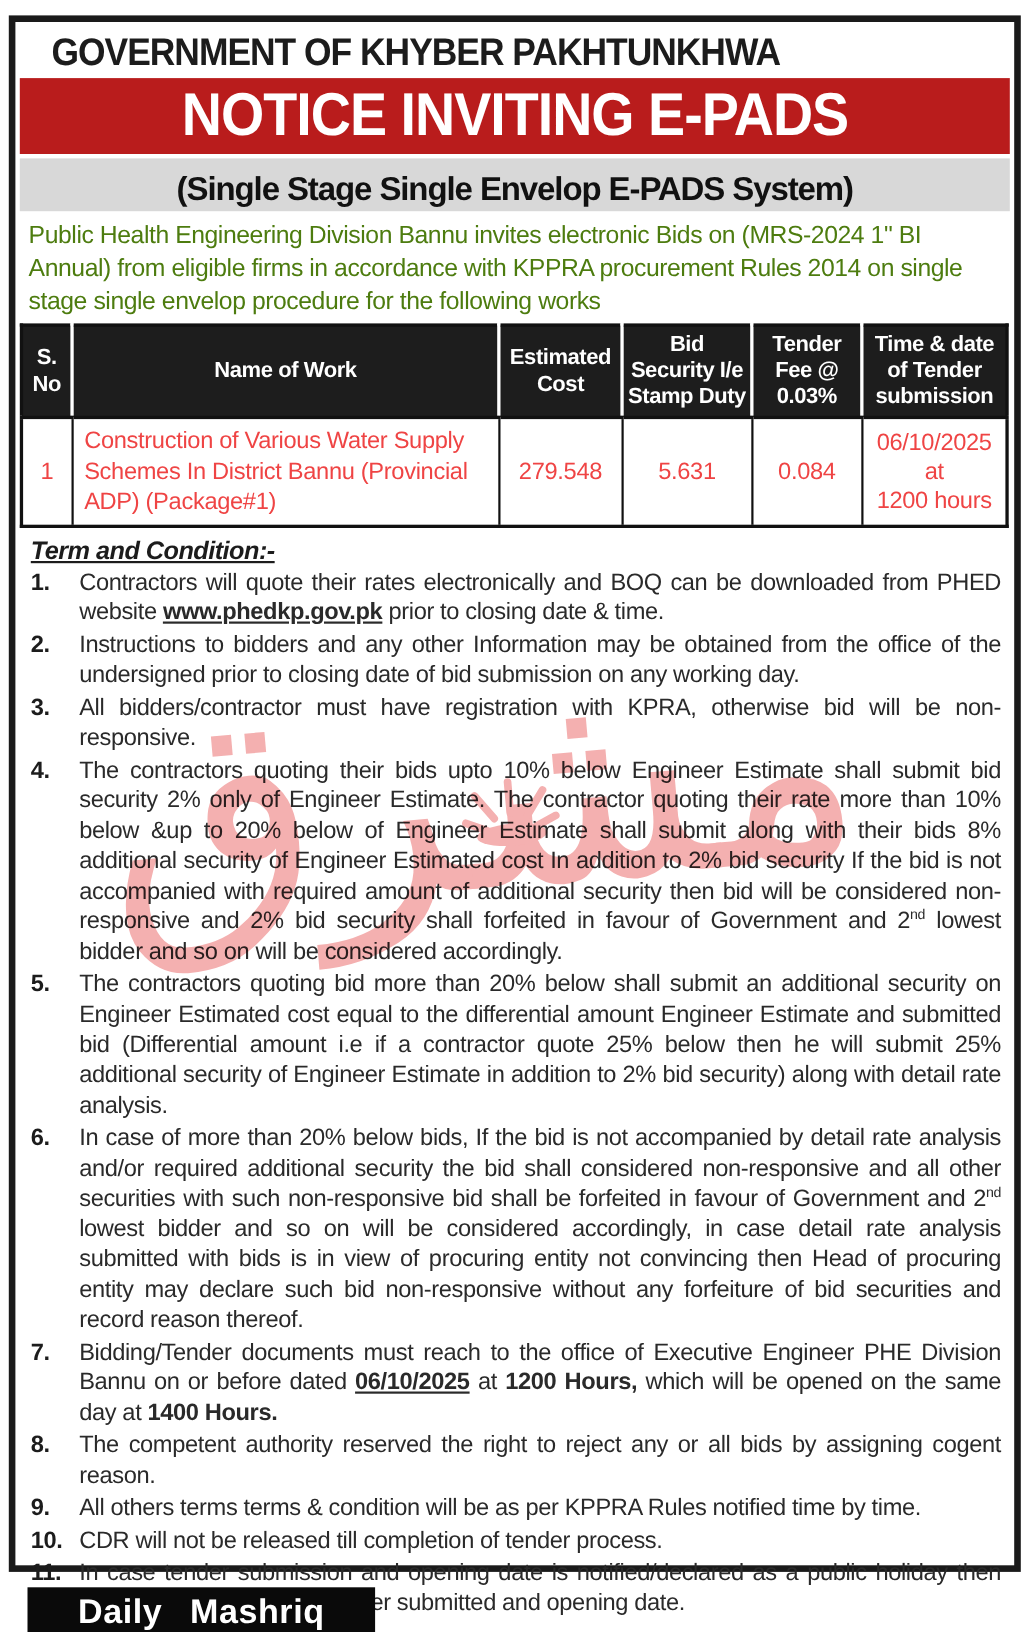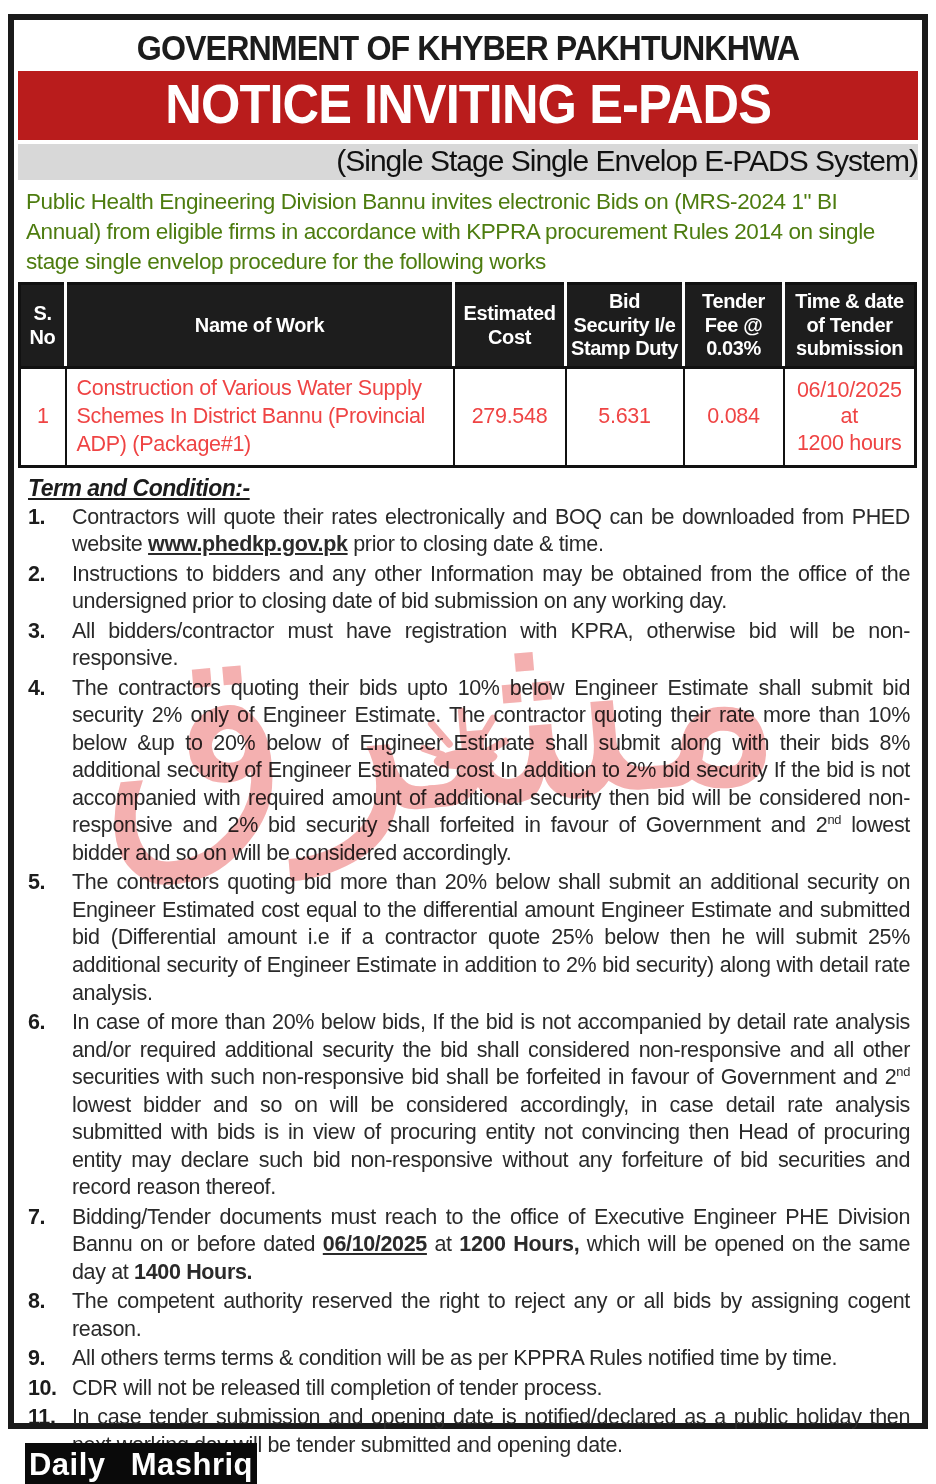--- a/index.html
+++ b/index.html
@@ -7,30 +7,30 @@
     width:936px;height:1484px;position:relative;background:#ffffff;
     font-family:"Liberation Sans",sans-serif;color:#222;
     -webkit-font-smoothing:antialiased;overflow:hidden;
   }
   .doc{
     position:absolute;left:8px;top:14px;width:920px;height:1415px;
     box-sizing:border-box;border:6px solid #1a1a1a;background:#fff;
     padding:4px 4px 0 4px;
   }
   .fit{display:inline-block;white-space:nowrap;transform:scaleX(0.92);transform-origin:center;}
-  .hdr{ text-align:center;margin-top:6px;line-height:1.04; }
+  .hdr{ margin-top:6px;line-height:1.04; }
   .hdr .gov{font-size:35px;font-weight:700;letter-spacing:-1px;color:#1c1c1c;}
   .hdr .dept{font-size:43px;font-weight:700;letter-spacing:-1.5px;color:#111;}
   .banner{
     background:#b91c1c;color:#fff;text-align:center;margin-top:5px;
     font-size:55px;font-weight:700;letter-spacing:-1px;padding:1px 0 4px 0;
   }
   .subtitle{
-    background:#d8d8d8;color:#111;text-align:right;margin-top:4px;
-    font-size:30px;font-weight:400;letter-spacing:-1px;padding:0 0 2px 0;
+    background:#d8d8d8;color:#111;text-align:center;margin-top:4px;
+    font-size:30px;font-weight:700;letter-spacing:-1px;padding:12px 0 2px 0;
   }
   .intro{
     margin:7px 8px 5px 8px;font-size:22.5px;line-height:1.33;letter-spacing:-0.4px;
     color:#4d7c0f;
   }
   table.tender{
     border-collapse:collapse;margin:4px 0;width:896px;table-layout:fixed;
     border:3px solid #111;
   }
   table.tender th{
@@ -60,21 +60,21 @@
     position:absolute;left:150px;top:560px;width:620px;height:320px;
     pointer-events:none;mix-blend-mode:multiply;opacity:0.85;z-index:6;
     transform:rotate(-5deg);text-align:center;
   }
   .watermark .wtxt{
     font-family:"DejaVu Sans",sans-serif;font-size:250px;line-height:1.1;
     color:#f2a2a2;display:block;
   }
   .watermark svg{position:absolute;left:255px;top:120px;}
   .pub{
-    position:absolute;left:25px;top:1443px;width:232px;height:41px;background:#0a0a0a;
+    position:absolute;left:25px;top:1443px;width:316px;height:41px;background:#0a0a0a;
     color:#fff;text-align:center;font-size:31px;font-weight:700;letter-spacing:0.5px;
     word-spacing:16px;line-height:43px;
   }
 </style>
 </head>
 <body>
 
 <div class="doc">
 
   <div class="hdr">

